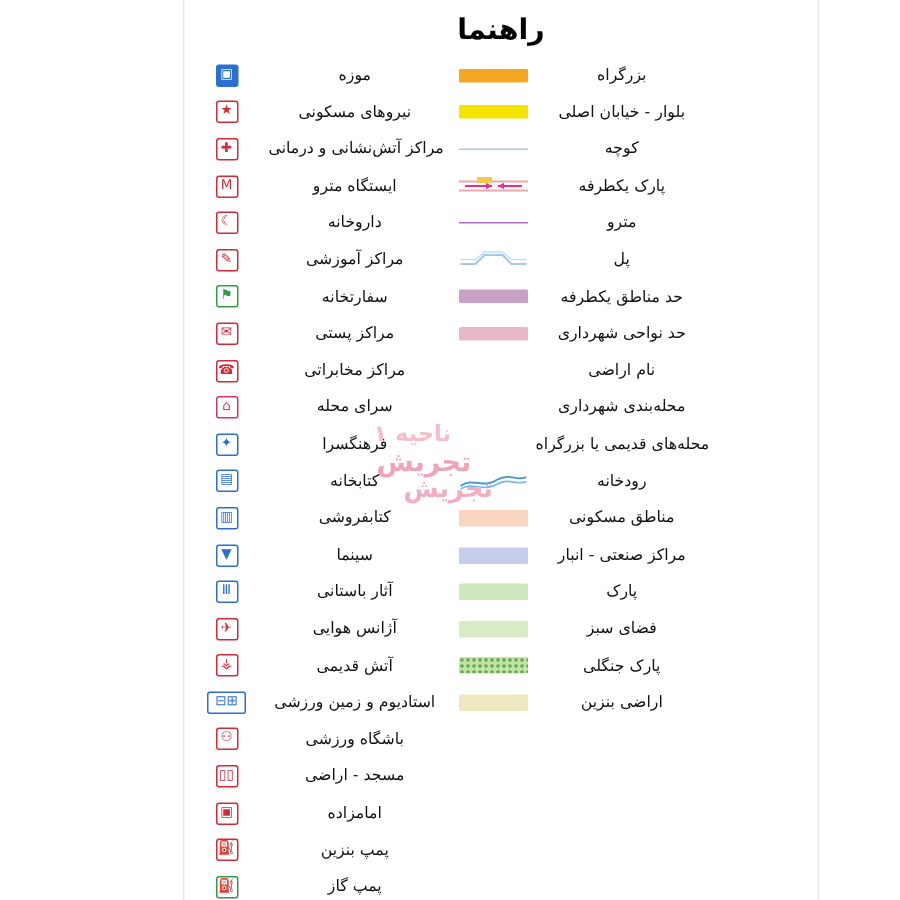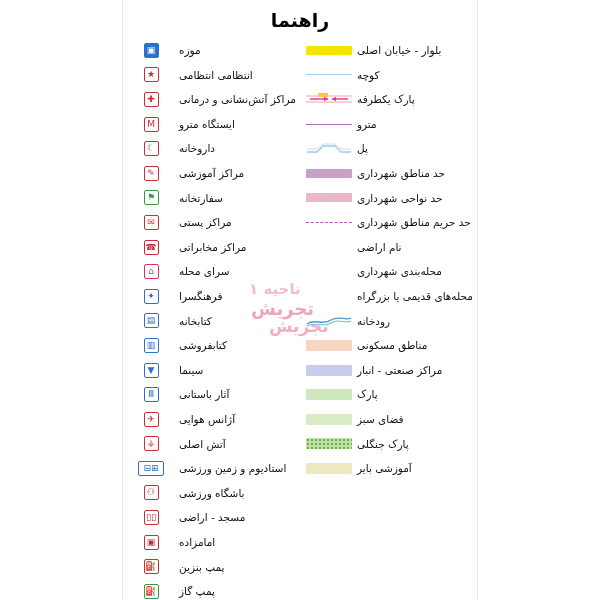--- a/index.html
+++ b/index.html
@@ -10,21 +10,21 @@
     width: 600px;
     height: 600px;
     background: #ffffff;
     font-family: "DejaVu Sans", "Liberation Sans", sans-serif;
     overflow: hidden;
   }
   .legend-card {
     position: absolute;
     left: 122px;
     top: 0px;
-    width: 356px;
+    width: 424px;
     height: 600px;
     background: #ffffff;
     border-left: 1px solid #e8e8e8;
     border-right: 1px solid #e8e8e8;
     box-sizing: border-box;
   }
   .title {
     text-align: center;
     font-size: 19px;
     font-weight: bold;
@@ -51,21 +51,21 @@
     flex-direction: row-reverse;
     align-items: center;
     height: 24.6px;
     direction: rtl;
     padding-right: 4px;
     box-sizing: border-box;
   }
   .label {
     font-size: 10.5px;
     color: #111111;
-    text-align: left;
+    text-align: center;
     direction: rtl;
     white-space: nowrap;
     flex: 1;
     padding-right: 3px;
     line-height: 1;
   }
   .sym {
     width: 56px;
     min-width: 56px;
     height: 22px;
@@ -166,20 +166,26 @@
   <div class="title">راهنما</div>
 
   <div class="watermark wm1">ناحیه ۱</div>
   <div class="watermark wm2">تجریش</div>
   <div class="watermark wm3">تجریش</div>
 
   <div class="columns">
 
     <div class="col" style="order:2">
 
+      <div class="row">
+        <div class="sym">
+            <div class="band" style="background:#f5a623"></div>
+          </div>
+        <div class="label">بزرگراه</div>
+      </div>
 
       <div class="row">
         <div class="sym">
             <div class="band" style="background:#f5e400"></div>
           </div>
         <div class="label">بلوار - خیابان اصلی</div>
       </div>
 
 
       <div class="row">
@@ -219,36 +225,30 @@
           </svg>
         </div>
         <div class="label">پل</div>
       </div>
 
 
       <div class="row">
         <div class="sym">
             <div class="band" style="background:#c8a0c8"></div>
           </div>
-        <div class="label">حد مناطق شهرداری</div>
+        <div class="label">حد مناطق یکطرفه</div>
       </div>
 
       <div class="row">
         <div class="sym">
             <div class="band" style="background:#e8b8c8"></div>
           </div>
         <div class="label">حد نواحی شهرداری</div>
       </div>
 
-      <div class="row">
-        <div class="sym">
-            <div class="dashdot" style="border-top-color:#b05ab0"></div>
-          </div>
-        <div class="label">حد حریم مناطق شهرداری</div>
-      </div>
 
 
       <div class="row">
         <div class="sym"></div>
         <div class="label">نام اراضی</div>
       </div>
 
       <div class="row">
         <div class="sym"></div>
         <div class="label">محله‌بندی شهرداری</div>
@@ -302,39 +302,39 @@
         <div class="sym">
           <div class="band tall" style="background:#bfe3a8; background-image: radial-gradient(#6aab4a 1px, transparent 1.2px); background-size: 4px 4px;"></div>
         </div>
         <div class="label">پارک جنگلی</div>
       </div>
 
       <div class="row">
         <div class="sym">
             <div class="band tall" style="background:#ede8c0"></div>
           </div>
-        <div class="label">آموزشی بایر</div>
+        <div class="label">اراضی بنزین</div>
       </div>
 
     </div>
 
     <div class="col" style="order:1">
 
       <div class="row">
         <div class="sym">
             <div class="icon-box filled-blue">▣</div>
           </div>
         <div class="label">موزه</div>
       </div>
 
       <div class="row">
         <div class="sym">
             <div class="icon-box">★</div>
           </div>
-        <div class="label">انتظامی انتظامی</div>
+        <div class="label">نیروهای مسکونی</div>
       </div>
 
       <div class="row">
         <div class="sym">
             <div class="icon-box">✚</div>
           </div>
         <div class="label">مراکز آتش‌نشانی و درمانی</div>
       </div>
 
       <div class="row">
@@ -425,21 +425,21 @@
         <div class="sym">
             <div class="icon-box">✈</div>
           </div>
         <div class="label">آژانس هوایی</div>
       </div>
 
       <div class="row">
         <div class="sym">
             <div class="icon-box">⚶</div>
           </div>
-        <div class="label">آتش اصلی</div>
+        <div class="label">آتش قدیمی</div>
       </div>
 
       <div class="row">
         <div class="sym">
             <div class="icon-box blue wide">⊞⊟</div>
           </div>
         <div class="label">استادیوم و زمین ورزشی</div>
       </div>
 
       <div class="row">

